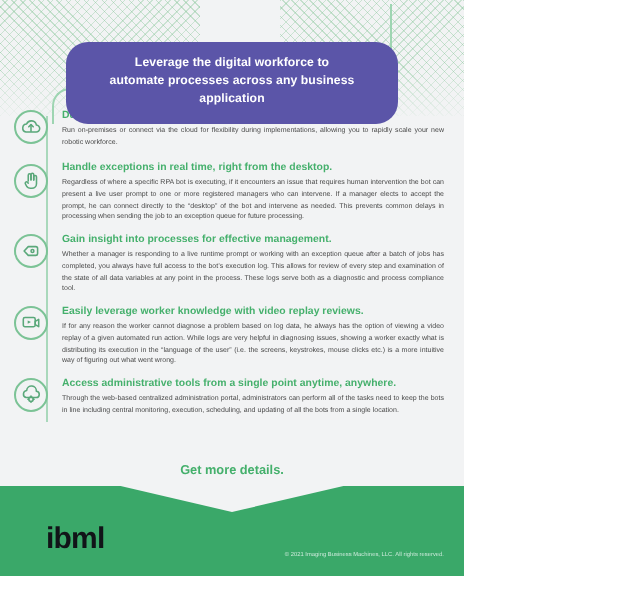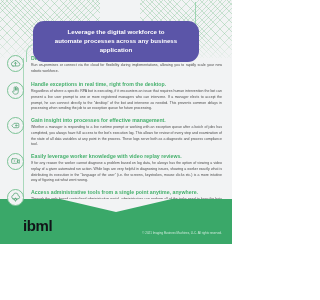--- a/index.html
+++ b/index.html
@@ -12,21 +12,21 @@
 
   body {
     font-family: "Liberation Sans", sans-serif;
     background: #ffffff;
     position: relative;
   }
 
   .page {
     position: relative;
     width: 232px;
-    height: 244px;
+    height: 288px;
     background: #f2f3f4;
     overflow: hidden;
     padding-left: 14px;
   }
 
   
   .hatch {
     position: absolute;
     top: 0;
     width: 100px;

